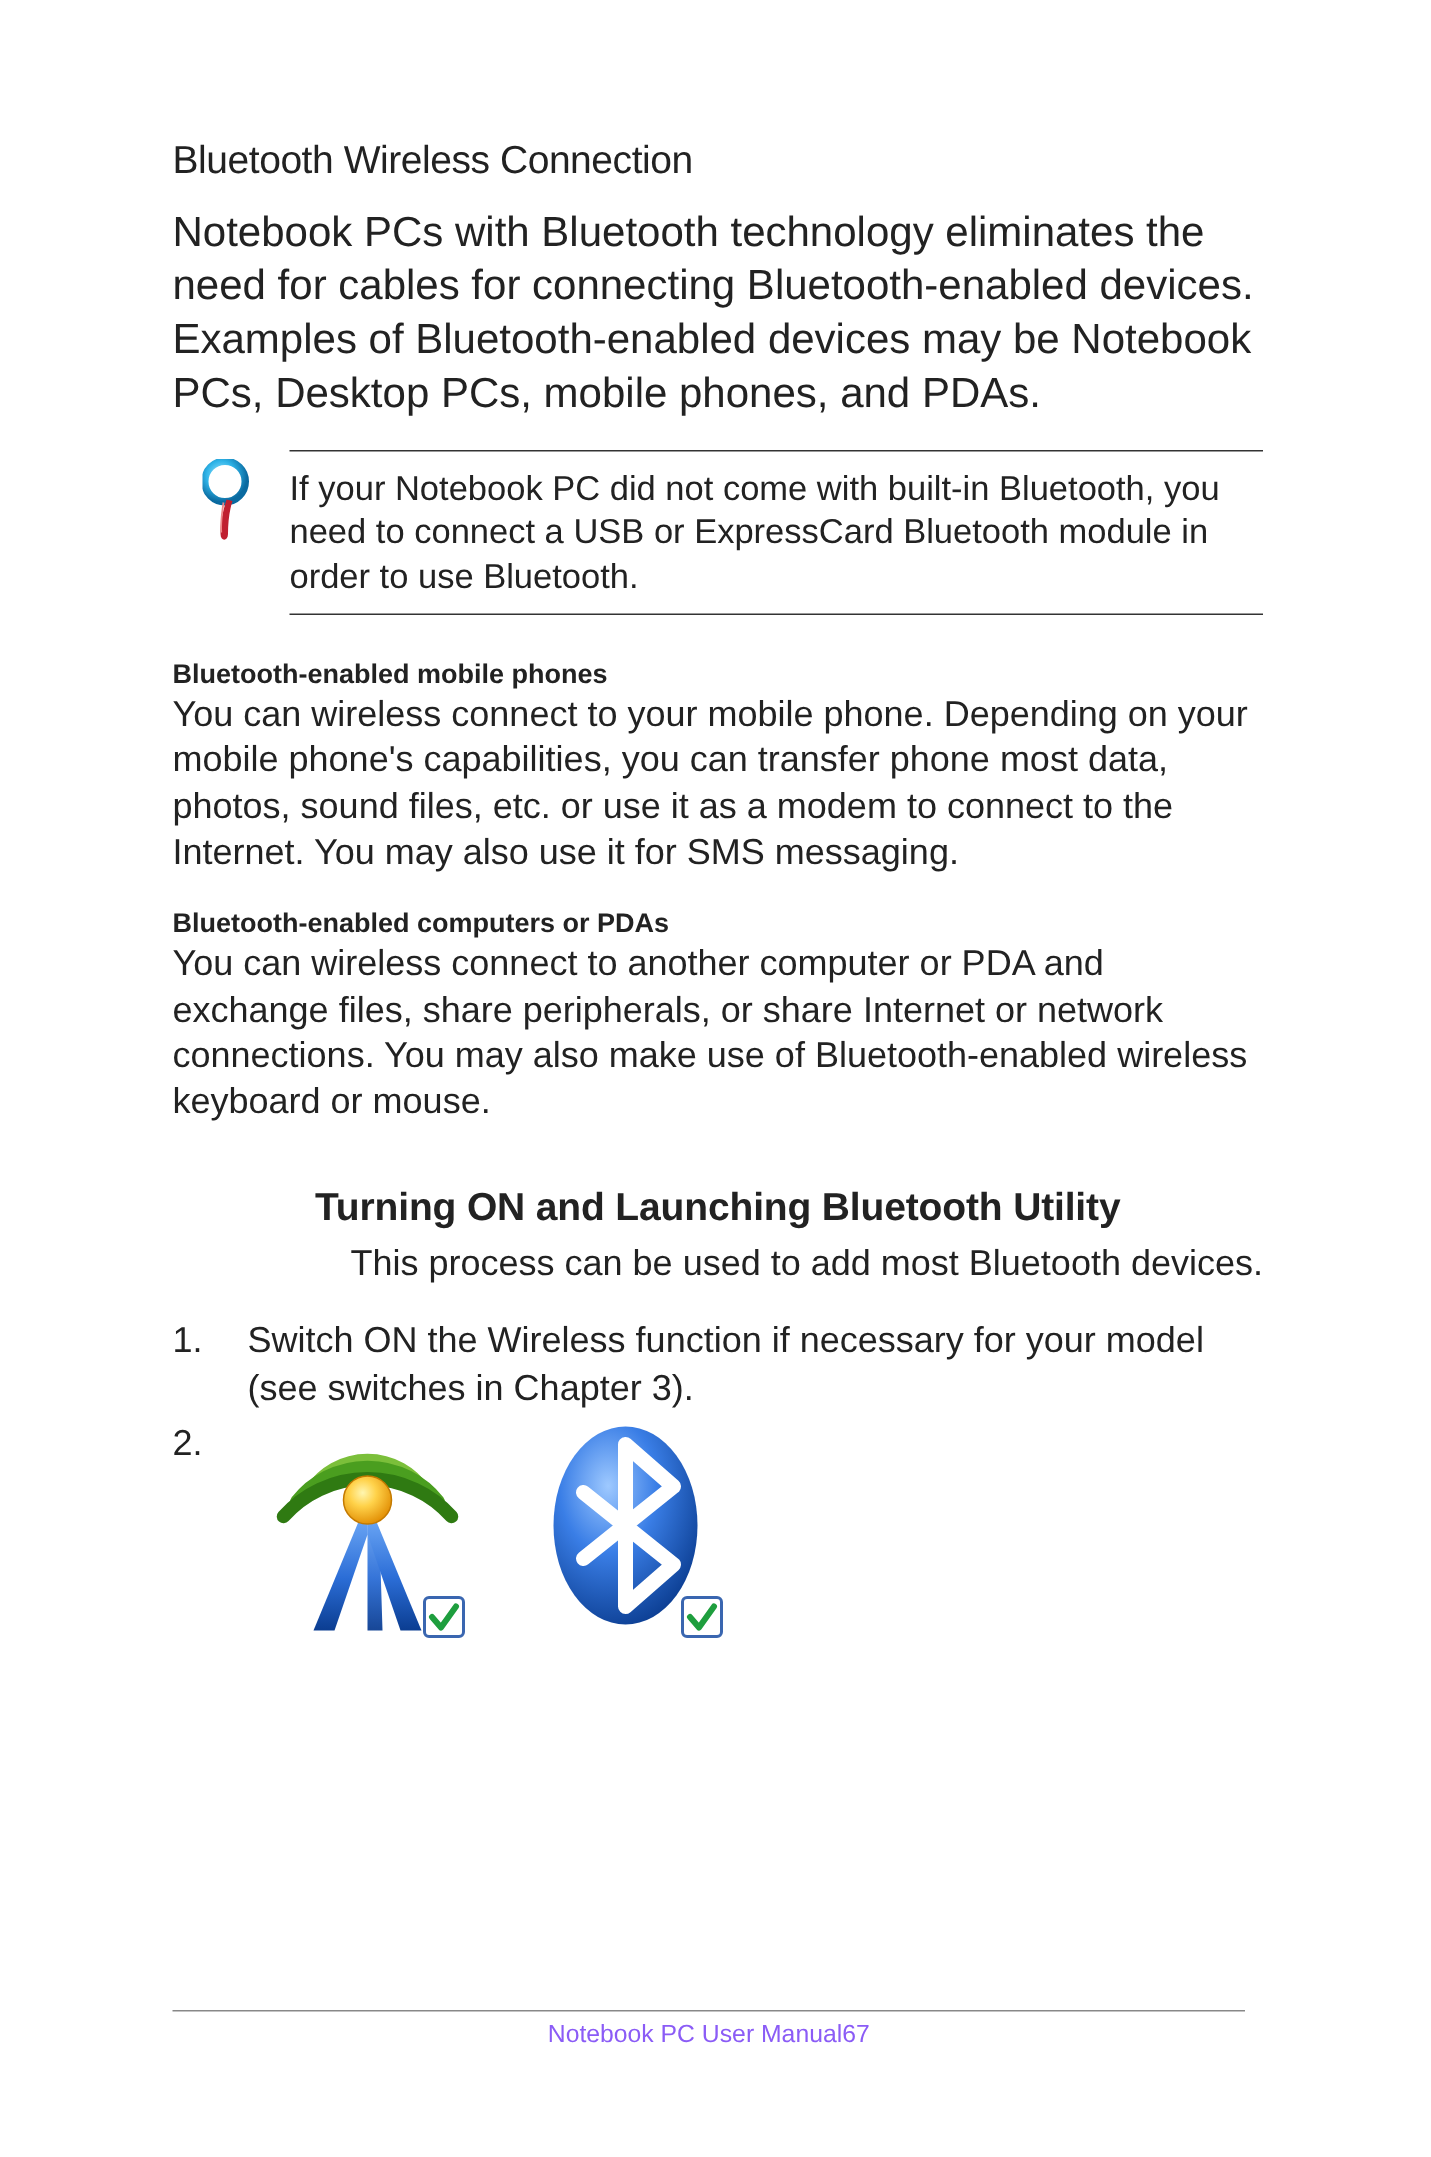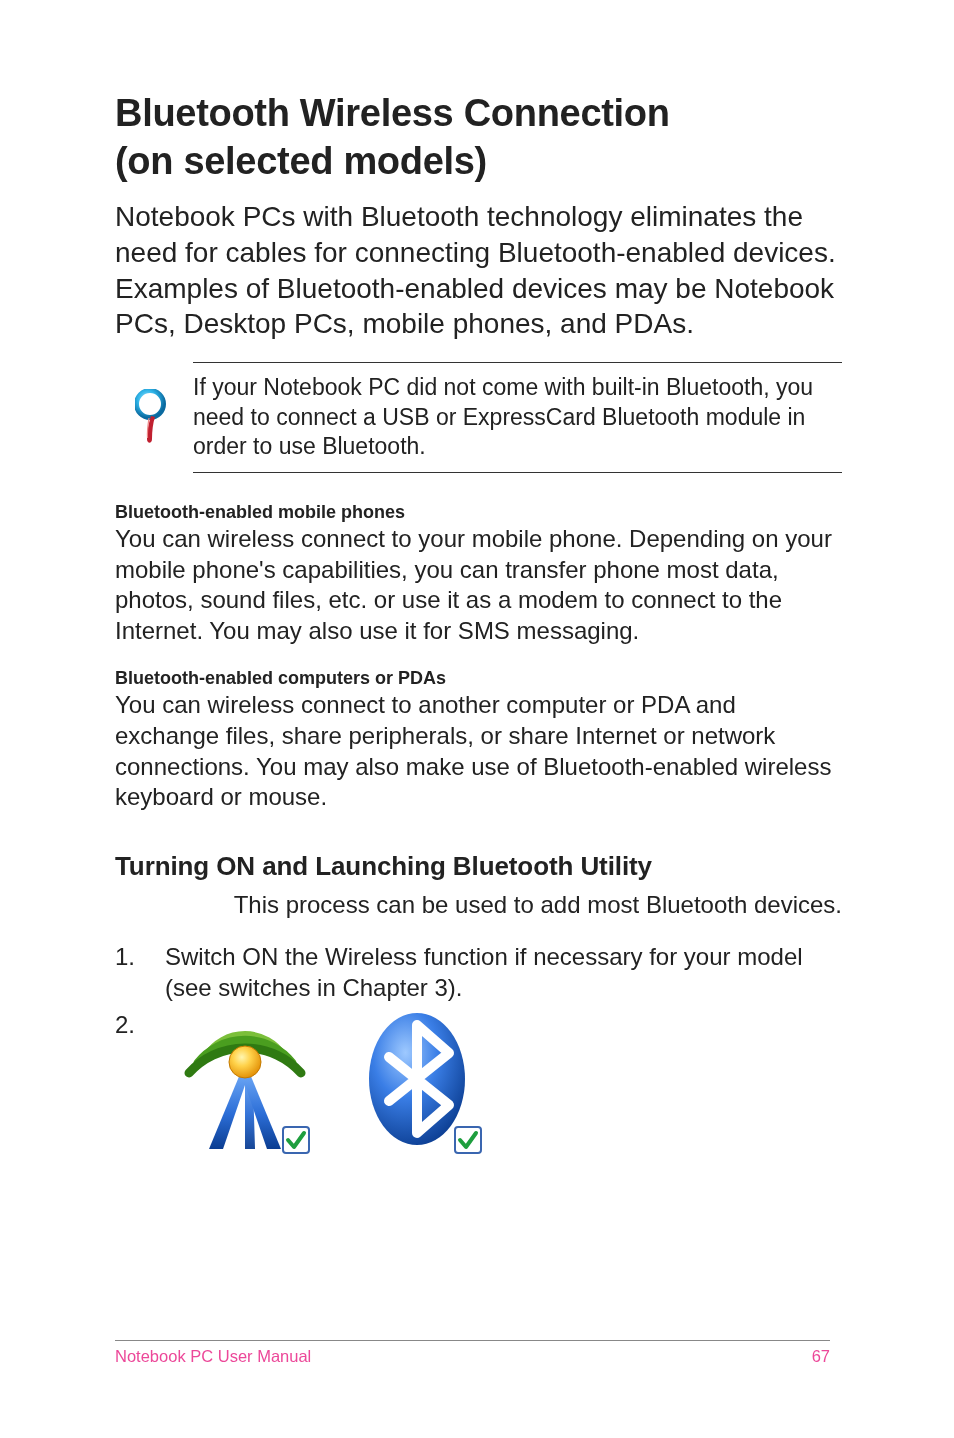--- a/index.html
+++ b/index.html
@@ -6,34 +6,34 @@
     body {
       width: 954px;
       height: 1438px;
       background: #fff;
       font-family: "Segoe UI", "Myriad Pro", Arial, sans-serif;
       color: #222;
       position: relative;
       padding: 90px 112px 0 115px;
     }
     h1 {
-      font-size: 38px;
-      font-weight: 700;
+      font-size: 26px;
+      font-weight: 400;
       line-height: 1.25;
       margin-bottom: 14px;
       letter-spacing: -0.3px;
     }
     .body-text {
       font-size: 28px;
       line-height: 1.28;
       margin-bottom: 20px;
     }
     .note-box {
       display: flex;
-      align-items: center;
+      align-items: flex-start;
       gap: 22px;
       margin-bottom: 28px;
       margin-left: 20px;
     }
     .note-icon {
       flex: 0 0 auto;
       margin-top: 6px;
     }
     .note-text-wrap {
       border-top: 1.2px solid #333;
@@ -52,20 +52,21 @@
       font-size: 24px;
       line-height: 1.28;
       margin-bottom: 20px;
     }
     h2 {
       font-size: 26px;
       font-weight: 700;
       margin-top: 38px;
       margin-bottom: 8px;
       letter-spacing: -0.1px;
+      text-align: center;
     }
     .lead {
       font-size: 24px;
       line-height: 1.28;
       margin-bottom: 20px;
       text-align: right;
     }
     .list {
       font-size: 24px;
       line-height: 1.3;
@@ -93,31 +94,30 @@
       margin-top: -2px;
     }
     .footer {
       position: absolute;
       bottom: 72px;
       left: 115px;
       right: 124px;
       border-top: 1px solid #888;
       padding-top: 6px;
       display: flex;
-      justify-content: space-between;
+      justify-content: center;
       font-size: 16.5px;
-      color: #ec4899;
+      color: #8b5cf6;
     }
   </style>
 </head>
 <body>
 
 <h1>
   <span>Bluetooth Wireless Connection</span><br>
-  <span>(on selected models)</span>
 </h1>
 
 <p class="body-text">Notebook PCs with Bluetooth technology eliminates the need for cables for connecting Bluetooth-enabled devices. Examples of Bluetooth-enabled devices may be Notebook PCs, Desktop PCs, mobile phones, and PDAs.</p>
 
 <div class="note-box">
   <span class="note-icon">
     <svg width="36" height="58" viewBox="0 0 36 58">
       <defs>
         <radialGradient id="gball" cx="40%" cy="35%" r="65%">
           <stop offset="0%" stop-color="#a8e9ff"></stop>

